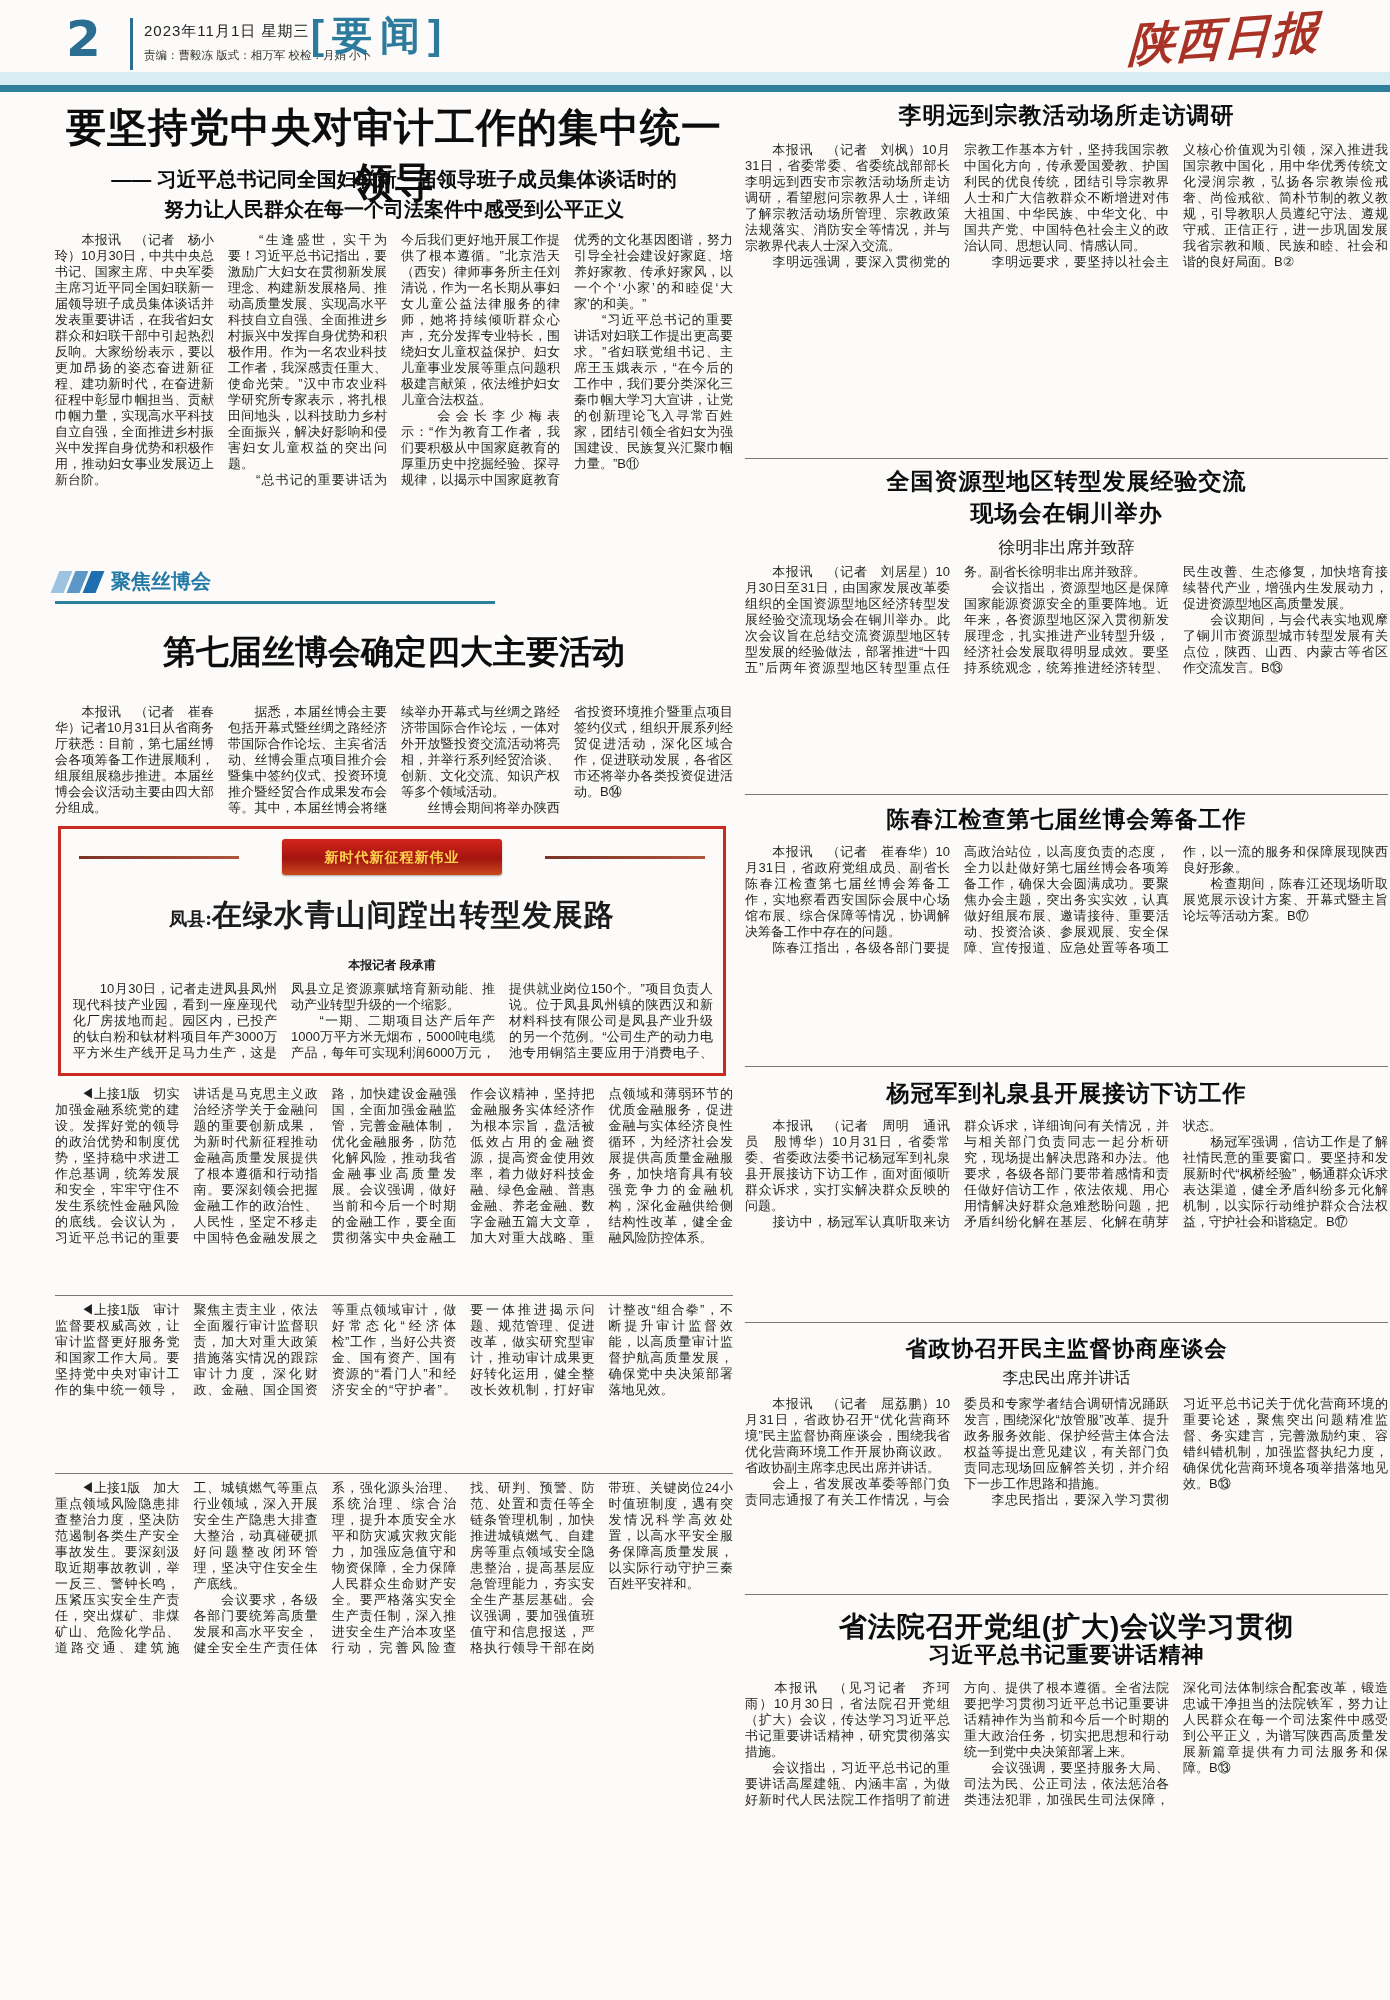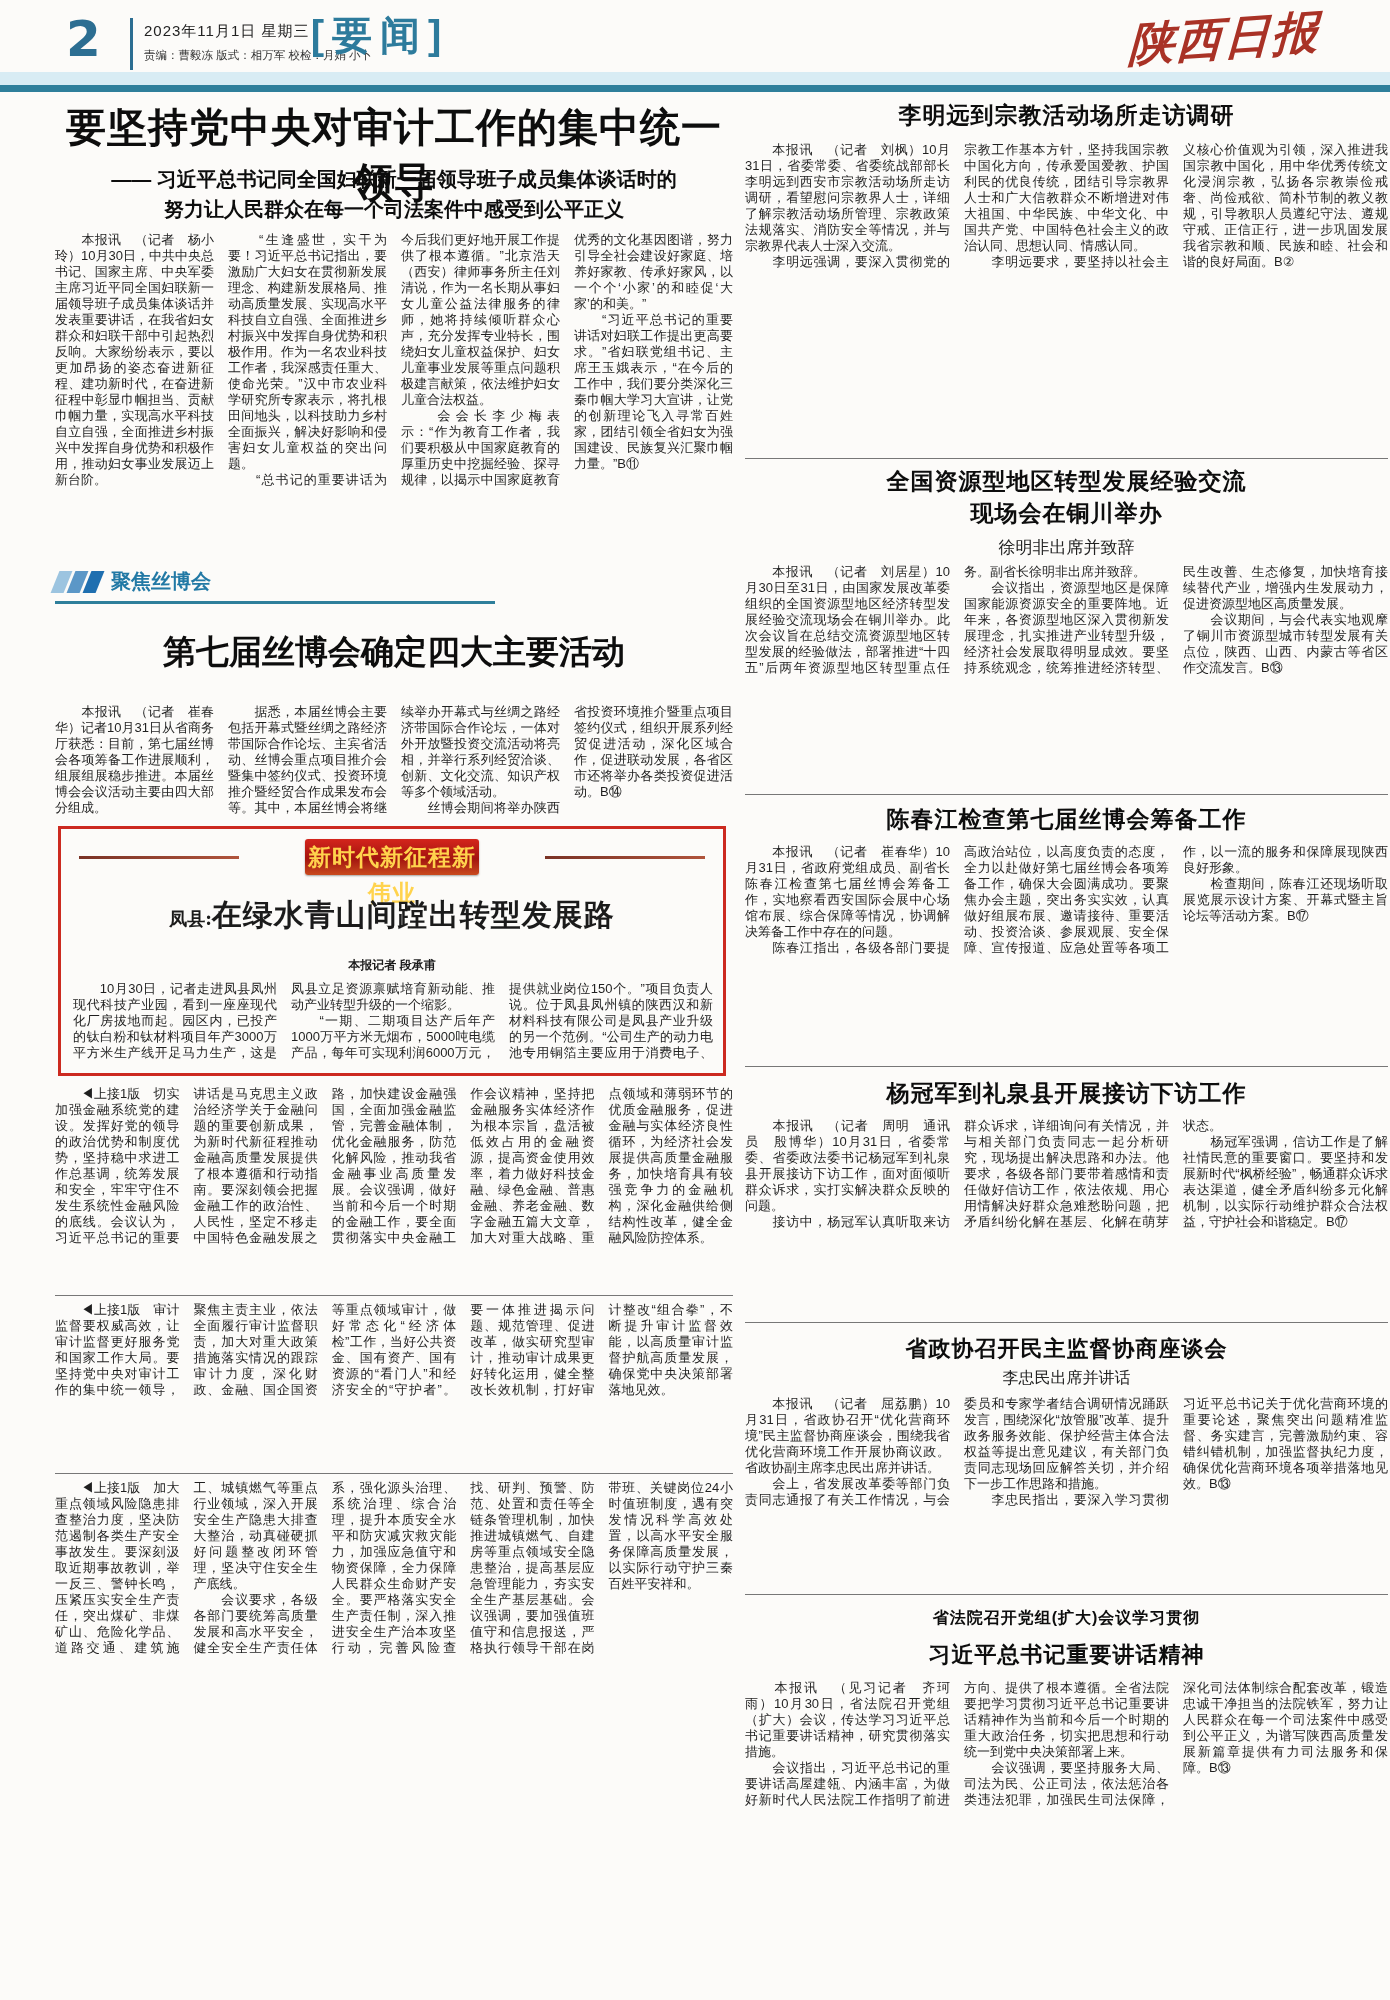--- a/index.html
+++ b/index.html
@@ -40,23 +40,23 @@
 
   
   #silk-label { left:55px; top:568px; width:440px; border-bottom:3px solid #2e7f9b; padding-bottom:6px; }
   .par { display:inline-block; width:13px; height:22px; transform:skewX(-22deg); margin-right:3px; vertical-align:middle; }
   #silk-label-text { font-size:20px; font-weight:bold; color:#2279a5; margin-left:8px; vertical-align:middle; }
   #silk-hl { left:55px; top:630px; width:678px; font-size:33px; }
   #silk-body { left:55px; top:704px; width:678px; height:116px; }
 
   
   #red-box { left:58px; top:826px; width:668px; height:250px; border:3px solid #cc2a20; background:#fcfbf9; }
-  #banner { position:absolute; left:50%; top:10px; transform:translateX(-50%); width:174px; height:36px;
+  #banner { position:absolute; left:50%; top:10px; transform:translateX(-50%); width:220px; height:36px;
             background:linear-gradient(180deg,#d4251c,#a3140f 55%,#c94a1e);
-            color:#ffd34d; font-weight:bold; font-size:23px; text-align:center; line-height:36px; letter-spacing:1px;
+            color:#ffd34d; font-weight:bold; font-size:14px; text-align:center; line-height:36px; letter-spacing:1px;
             border-radius:3px; box-shadow:0 1px 2px rgba(0,0,0,.35); }
   .banner-line { position:absolute; top:27px; width:160px; height:3px; background:linear-gradient(90deg,#7a3326,#b0543c); }
   #bl-l { left:18px; } #bl-r { right:18px; }
   #feng-hl { position:absolute; left:0; top:66px; width:100%; text-align:center; }
   #feng-prefix { font-family:"DejaVu Serif", serif; font-size:18px; font-weight:bold; }
   #feng-main { font-size:30px; font-weight:bold; letter-spacing:1px; }
   #feng-byline { position:absolute; left:0; top:128px; width:100%; text-align:center; font-size:12px; font-weight:bold; }
   #feng-body { position:absolute; left:12px; top:152px; width:640px; height:86px; }
 
   
@@ -79,21 +79,21 @@
   #r2-hl { top:804px; }
   #r2-body { top:844px; height:216px; }
   #rr2 { left:745px; top:1066px; width:643px; }
   #r3-hl { top:1078px; }
   #r3-body { top:1118px; height:198px; }
   #rr3 { left:745px; top:1322px; width:643px; }
   #r4-hl { top:1334px; font-size:22px; }
   #r4-byline { left:745px; top:1368px; width:643px; font-size:16px; }
   #r4-body { top:1396px; height:192px; }
   #rr4 { left:745px; top:1594px; width:643px; }
-  #r5-hl1 { top:1608px; font-size:16px; } #r5-hl2 { top:1640px; font-size:22px; }
+  #r5-hl1 { top:1608px; font-size:28px; } #r5-hl2 { top:1640px; font-size:22px; }
   #r5-body { top:1680px; height:278px; }
 </style>
 </head>
 <body>
 
 <div class="page">
 
   <div class="abs" id="page-num">2</div>
   <div class="abs" id="head-vline"></div>
   <div class="abs" id="head-date">2023年11月1日  星期三</div>

